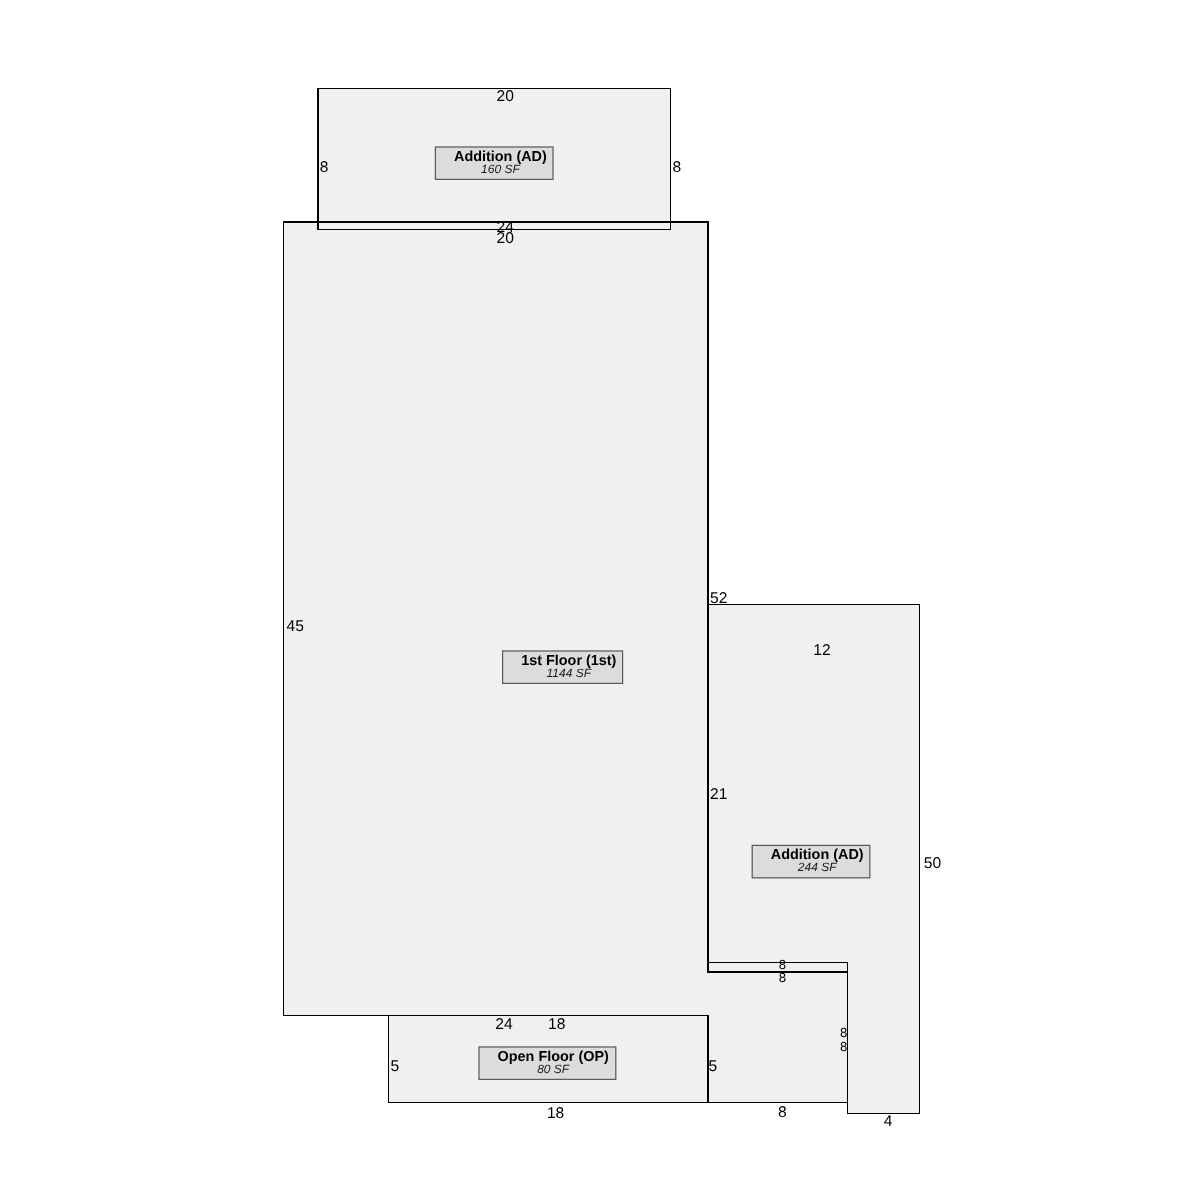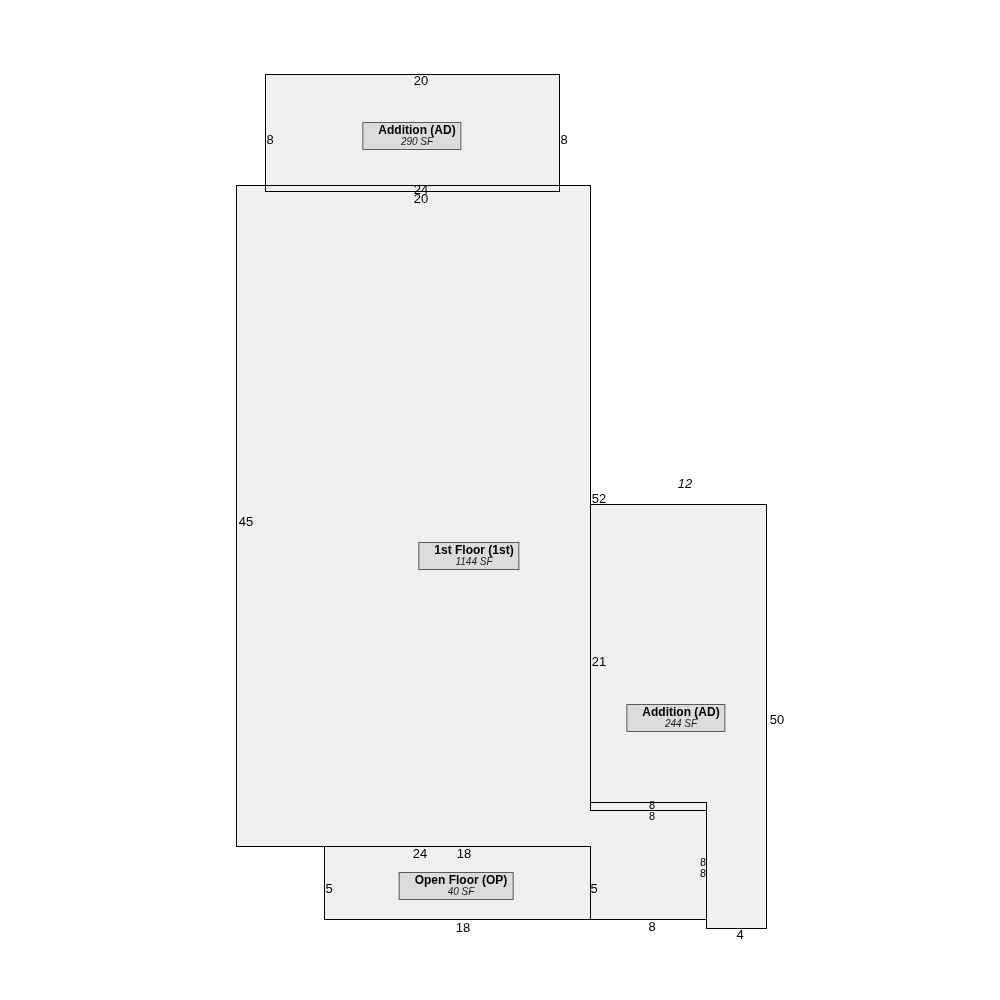--- a/index.html
+++ b/index.html
@@ -79,47 +79,47 @@
     <path class="fill" d="M324,846 H590 V919 H324 Z"></path>
 
     <path class="line" d="M236,185 H590 V802 H706 V919 H590 V846 H236 Z"></path>
     <path class="line" d="M265,74 H559 V191 H265 Z"></path>
     <path class="line" d="M590,504 H766 V928 H706 V810 H590 Z"></path>
     <path class="line" d="M324,846 H590 V919 H324 Z"></path>
   </svg>
 
   <div class="area-label" style="left:412px; top:136px;">
     <span class="title">Addition (AD)</span>
-    <span class="sqft">290 SF</span>
+    <span class="sqft">160 SF</span>
   </div>
 
   <div class="area-label" style="left:469px; top:556px;">
     <span class="title">1st Floor (1st)</span>
     <span class="sqft">1144 SF</span>
   </div>
 
   <div class="area-label" style="left:676px; top:718px;">
     <span class="title">Addition (AD)</span>
     <span class="sqft">244 SF</span>
   </div>
 
   <div class="area-label" style="left:456px; top:886px;">
     <span class="title">Open Floor (OP)</span>
-    <span class="sqft">40 SF</span>
+    <span class="sqft">80 SF</span>
   </div>
 
   <div id="dims-layer">
       <div class="dim" style="left: 421px; top: 80px;">20</div>
       <div class="dim" style="left: 270px; top: 139px;">8</div>
       <div class="dim" style="left: 564px; top: 139px;">8</div>
       <div class="dim" style="left: 421px; top: 189px;">24</div>
       <div class="dim" style="left: 421px; top: 198px;">20</div>
       <div class="dim" style="left: 246px; top: 521px; text-align: right;">45</div>
       <div class="dim" style="left: 599px; top: 498px;">52</div>
-      <div class="dim" style="left: 685px; top: 483px; font-style: italic;">12</div>
+      <div class="dim" style="left: 685px; top: 541px;">12</div>
       <div class="dim" style="left: 599px; top: 661px;">21</div>
       <div class="dim" style="left: 777px; top: 719px;">50</div>
       <div class="dim small" style="left: 652px; top: 805px;">8</div>
       <div class="dim small" style="left: 652px; top: 816px;">8</div>
       <div class="dim small" style="left: 703px; top: 862px;">8</div>
       <div class="dim small" style="left: 703px; top: 873px;">8</div>
       <div class="dim" style="left: 652px; top: 926px;">8</div>
       <div class="dim" style="left: 740px; top: 934px;">4</div>
       <div class="dim" style="left: 420px; top: 853px;">24</div>
       <div class="dim" style="left: 464px; top: 853px;">18</div>

